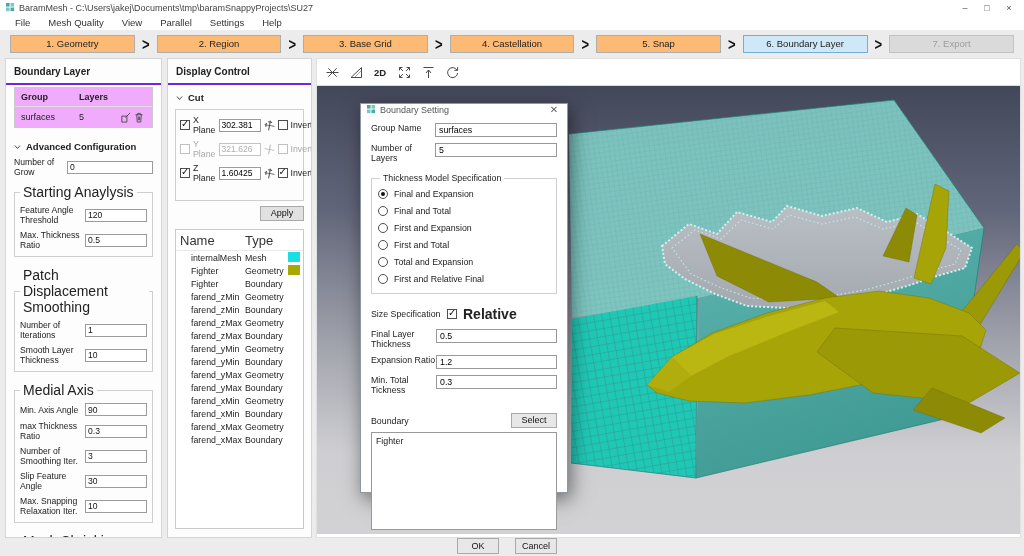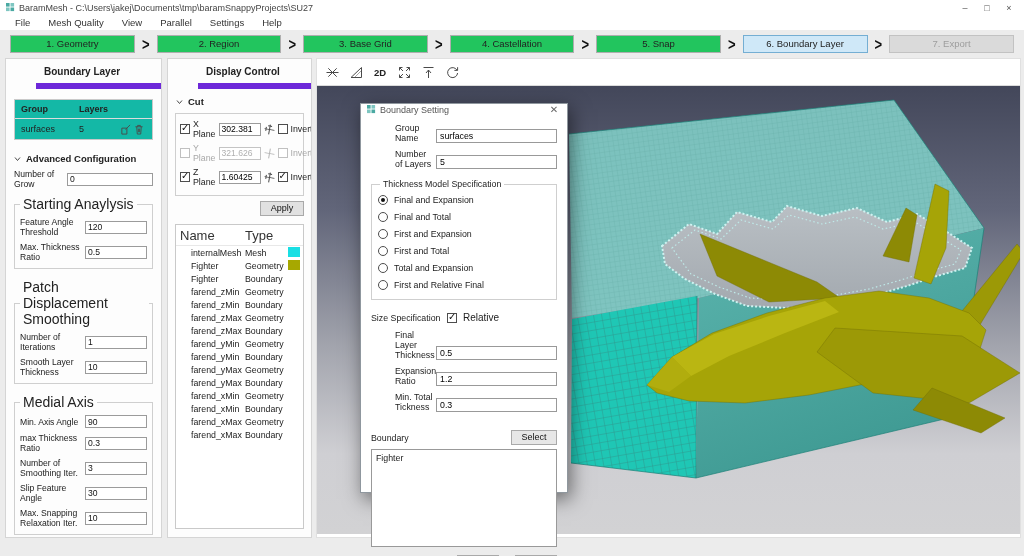--- a/index.html
+++ b/index.html
@@ -10,38 +10,38 @@
   .titlebar { height:15px; background:#ffffff; display:flex; align-items:center; padding:0 4px; font-size:9px; color:#444; }
   .titlebar .appicon { width:9px; height:9px; margin:0 4px 0 2px; }
   .wincontrols { margin-left:auto; display:flex; }
   .wincontrols span { width:22px; text-align:center; font-size:9px; color:#555; cursor:default; }
   .menubar { height:15px; background:#ffffff; display:flex; align-items:center; padding-left:6px; font-size:9.5px; color:#333; }
   .menubar span { padding:0 9px; }
 
   
   .stepbar { height:28px; display:flex; align-items:center; padding:0 10px; gap:7px; background:#ececec; }
   .step { flex:1; height:18px; line-height:16px; text-align:center; font-size:9.5px;
-          background:#22c55e; border:1px solid #aeaeae; color:#222; }
+          background:#fdba74; border:1px solid #aeaeae; color:#222; }
   .step.active { background:#cfe8f8; border-color:#74aed3; }
   .step.disabled { background:#dadada; border-color:#c2c2c2; color:#9d9d9d; }
   .chev { font-size:13px; font-weight:bold; color:#111; transform:scaleY(1.25); line-height:1; }
 
   
   .content { display:flex; align-items:stretch; height:480px; margin-top:0; }
   .panel { background:#fdfdfd; border:1px solid #d5d5d5; }
   .left-panel  { width:157px; margin-left:5px; display:flex; flex-direction:column; overflow:hidden; }
   .mid-panel   { width:145px; margin-left:5px; display:flex; flex-direction:column; overflow:hidden; }
   .view-panel  { flex:1; margin:0 3px 0 4px; background:#ffffff; border:1px solid #e0e0e0; display:flex; flex-direction:column; }
 
-  .panel-title { font-size:10px; font-weight:bold; padding:7px 12px 6px 8px; border-bottom:6px solid #6d28d9;margin-left:30px; }
+  .panel-title { font-size:10px; font-weight:bold; padding:7px 12px 6px 8px; border-bottom:2px solid #6d28d9; }
   .sect-head { display:flex; align-items:center; padding:7px 8px 5px 8px; font-size:9.5px; font-weight:bold; color:#222; }
   .sect-head svg { margin-right:5px; }
   .sect-head .spacer { flex:1; }
 
-  .box { border:1px solid #c9c9c9; margin:10px 8px 6px 8px; background:#14b8a6; }
+  .box { border:1px solid #c9c9c9; margin:2px 8px 6px 8px; background:#f0abfc; }
   .cfg-row { display:flex; align-items:center; padding:4px 6px; font-size:9px; }
   .cfg-row.hdr { font-weight:bold; border-bottom:1px solid #dcdcdc; }
   .cfg-row .c1 { width:58px; }
   .cfg-row .c2 { flex:1; }
   .iconbtn { display:inline-flex; align-items:center; justify-content:center; width:14px; height:12px; }
 
   .field-row { display:flex; align-items:center; margin:0 8px 5px 8px; }
   .field-row label { flex:1; font-size:8.6px; color:#1a1a1a; padding-right:3px; }
   .field-row input { width:62px; height:13px; border:1px solid #9b9b9b; font-size:8.6px; padding:0 2px; color:#111; background:#fff; }
   .field-row input.wide { width:86px; }
@@ -87,30 +87,30 @@
   .canvas-wrap { flex:1; margin:0; border-top:1px solid #dcdcdc; position:relative; }
   .canvas-wrap svg.scene { display:block; }
 
   
   .dialog { position:absolute; left:360px; top:103px; width:208px; height:390px; background:#fff;
             border:1px solid #8f979e; box-shadow:3px 6px 18px rgba(0,0,0,.5); display:flex; flex-direction:column; z-index:10; }
   .dlg-title { height:20px; display:flex; align-items:center; padding:0 6px; font-size:9px; color:#555; }
   .dlg-title .t { margin-left:4px; flex:1; }
   .dlg-title .x { color:#666; font-size:10px; width:14px; text-align:center; }
   .dlg-body { flex:1; padding:8px 10px 6px 10px; display:flex; flex-direction:column; }
-  .dlg-row { display:flex; align-items:flex-end; margin-bottom:6px;margin-left:24px; }
+  .dlg-row { display:flex; align-items:flex-start; margin-bottom:6px; }
   .dlg-row label { width:64px; font-size:8.8px; }
   .dlg-row input[type=text] { flex:1; height:14px; border:1px solid #999; font-size:8.8px; padding:0 3px; }
   .dlg-fieldset { border:1px solid #cfcfcf; margin:4px 0 8px 0; padding:6px 6px 2px 6px; }
   .dlg-fieldset legend { font-size:8.8px; padding:0 3px; }
   .radio-row { display:flex; gap:6px; margin-bottom:7px; }
   .radio-row span.lbl { font-size:8.8px; }
   .size-row { display:flex; align-items:center; gap:6px; margin:4px 0 7px 0; }
   .size-row .sl { width:70px; font-size:8.8px; }
-  .size-row .rl { font-size:10px; }
+  .size-row .rl { font-size:14px;font-weight:bold; }
   .bound-row { display:flex; align-items:center; margin-top:12px; margin-bottom:4px; }
   .bound-row .bl { flex:1; font-size:8.8px; }
   .bound-row .btn { width:46px; height:15px; line-height:13px; }
   .bound-list { height:98px; border:1px solid #999; background:#fff; font-size:8.8px; padding:3px 4px; }
   .dlg-btns { display:flex; justify-content:flex-end; gap:16px; padding:8px 0 2px 0; }
   .dlg-btns .btn { width:42px; height:16px; line-height:14px; }
 
   .icon-stroke { stroke:#4a4a4a; fill:none; stroke-width:1; }
 </style>
 </head>
@@ -283,21 +283,21 @@
         <span class="plane-label">Y Plane</span>
         <input type="text" value="321.626" style="">
         <span class="crossbtn">
           <svg width="11" height="11" viewBox="0 0 11 11" opacity="0.4">
               <path d="M5.5 0.5v10M0.5 5.5h10" class="icon-stroke" transform="rotate(10 5.5 5.5)"></path>
             </svg>
         </span>
         <span class="cb"></span>
         <span class="inv-label">Invert</span>
       </div>
-      <div class="cut-row" style="margin-bottom:3px;">
+      <div class="cut-row" style="margin-bottom:12px;">
         <span class="cb checked"></span>
         <span class="plane-label">Z Plane</span>
         <input type="text" value="1.60425" style="">
         <span class="crossbtn">
           <svg width="11" height="11" viewBox="0 0 11 11">
               <path d="M5.5 0.5v10M0.5 5.5h10M3.5 2l4 0M2 3.5v4" class="icon-stroke" transform="rotate(10 5.5 5.5)"></path>
             </svg>
         </span>
         <span class="cb checked"></span>
         <span class="inv-label">Invert</span>

